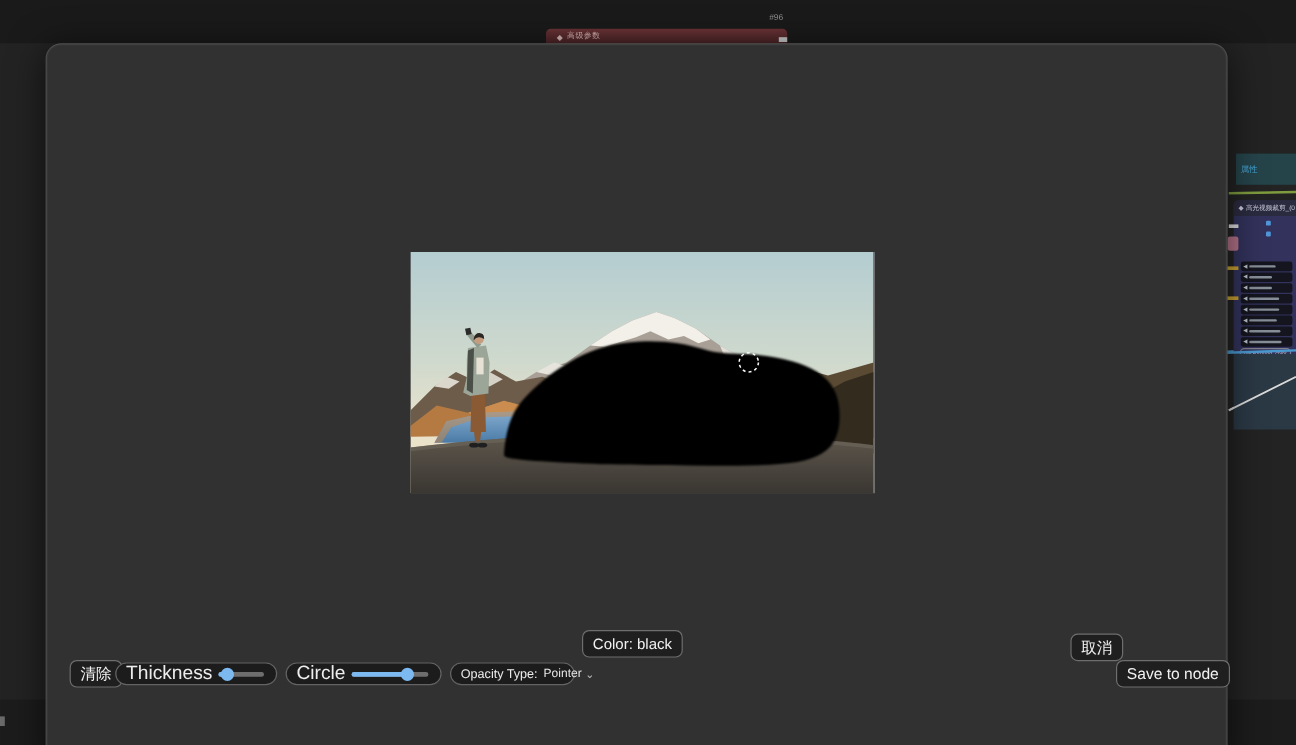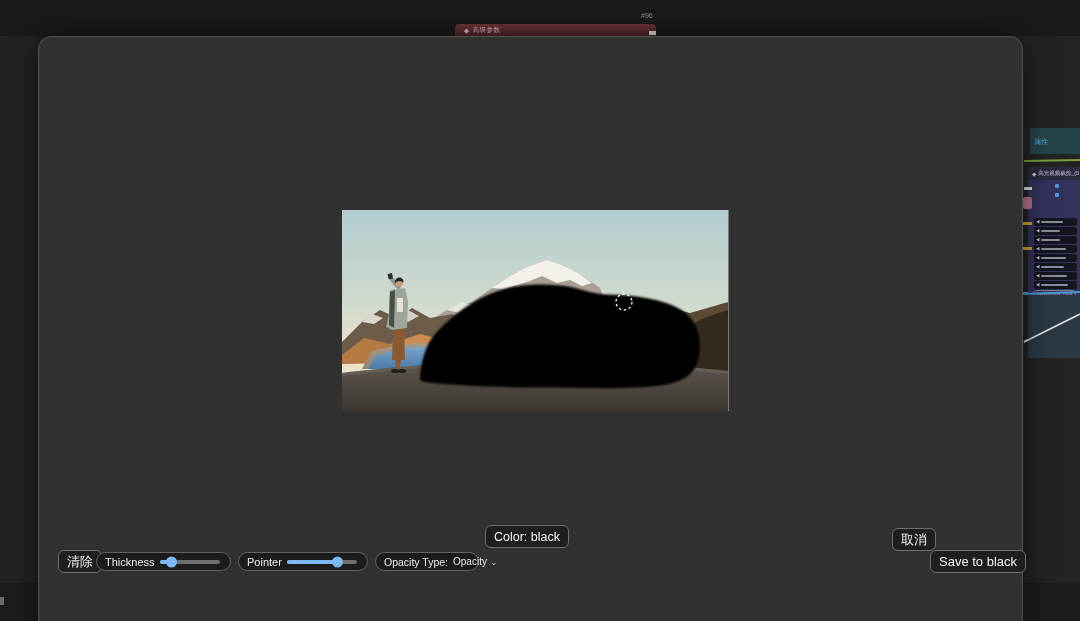--- a/index.html
+++ b/index.html
@@ -49,21 +49,21 @@
   .canvas-wrap{position:absolute;left:303px;top:173px;width:386px;height:201px;
     border-right:1px solid rgba(225,225,225,.45);cursor:none;}
   .canvas-wrap svg{display:block;}
 
   
   .btn{position:absolute;height:23px;background:#1f1f1f;border:1px solid #6e6e6e;border-radius:6px;
     color:#f2f2f2;font-size:13px;display:flex;align-items:center;justify-content:center;
     padding:0 8px;box-sizing:border-box;white-space:nowrap;}
   .pill{position:absolute;height:19px;background:#1c1c1c;border:1px solid #636363;border-radius:10px;
     display:flex;align-items:center;padding:0 8px;box-sizing:border-box;color:#ededed;}
-  .pill .lbl{font-size:11px;margin-right:5px;white-space:nowrap;}
+  .pill .lbl{font-size:16px;margin-right:5px;white-space:nowrap;}
   .slider{position:relative;flex:1;height:100%;}
   .slider .track{position:absolute;left:0;right:2px;top:50%;height:4px;transform:translateY(-50%);
     background:#6e6e6e;border-radius:2px;}
   .slider .fill{position:absolute;left:0;top:50%;height:4px;transform:translateY(-50%);
     background:#7cb9f1;border-radius:2px;}
   .slider .thumb{position:absolute;top:50%;width:11px;height:11px;margin-left:-5px;transform:translateY(-50%);
     background:#7cb9f1;border-radius:50%;}
   .sel-val{font-size:10px;color:#e6e6e6;white-space:nowrap;}
   .chev{font-size:9px;color:#bdbdbd;margin-left:3px;line-height:0;}
 </style>
@@ -238,32 +238,32 @@
     <div class="pill" style="left:57px;top:515px;width:135px">
       <span class="lbl">Thickness</span>
       <div class="slider">
         <div class="track"></div>
           <div class="fill" style="width: 18%;"></div>
           <div class="thumb" style="left: 18%;"></div>
       </div>
     </div>
 
     <div class="pill" style="left:199px;top:515px;width:130px">
-      <span class="lbl">Pointer</span>
+      <span class="lbl">Circle</span>
       <div class="slider">
         <div class="track"></div>
           <div class="fill" style="width: 70%;"></div>
           <div class="thumb" style="left: 70%;"></div>
       </div>
     </div>
 
     <div class="pill" style="left:336px;top:515px;width:104px">
       <span class="lbl" style="font-size:10.5px">Opacity Type:</span>
-      <span class="sel-val">Opacity</span>
+      <span class="sel-val">Pointer</span>
       <span class="chev">⌄</span>
     </div>
 
     <button class="btn" style="left:446px;top:488px;font-size:12.5px">Color: black</button>
 
     <button class="btn" style="left:853px;top:491px">取消</button>
-    <button class="btn" style="left:891px;top:513px">Save to black</button>
+    <button class="btn" style="left:891px;top:513px">Save to node</button>
   </div>
 </div>
 
 </body></html>

